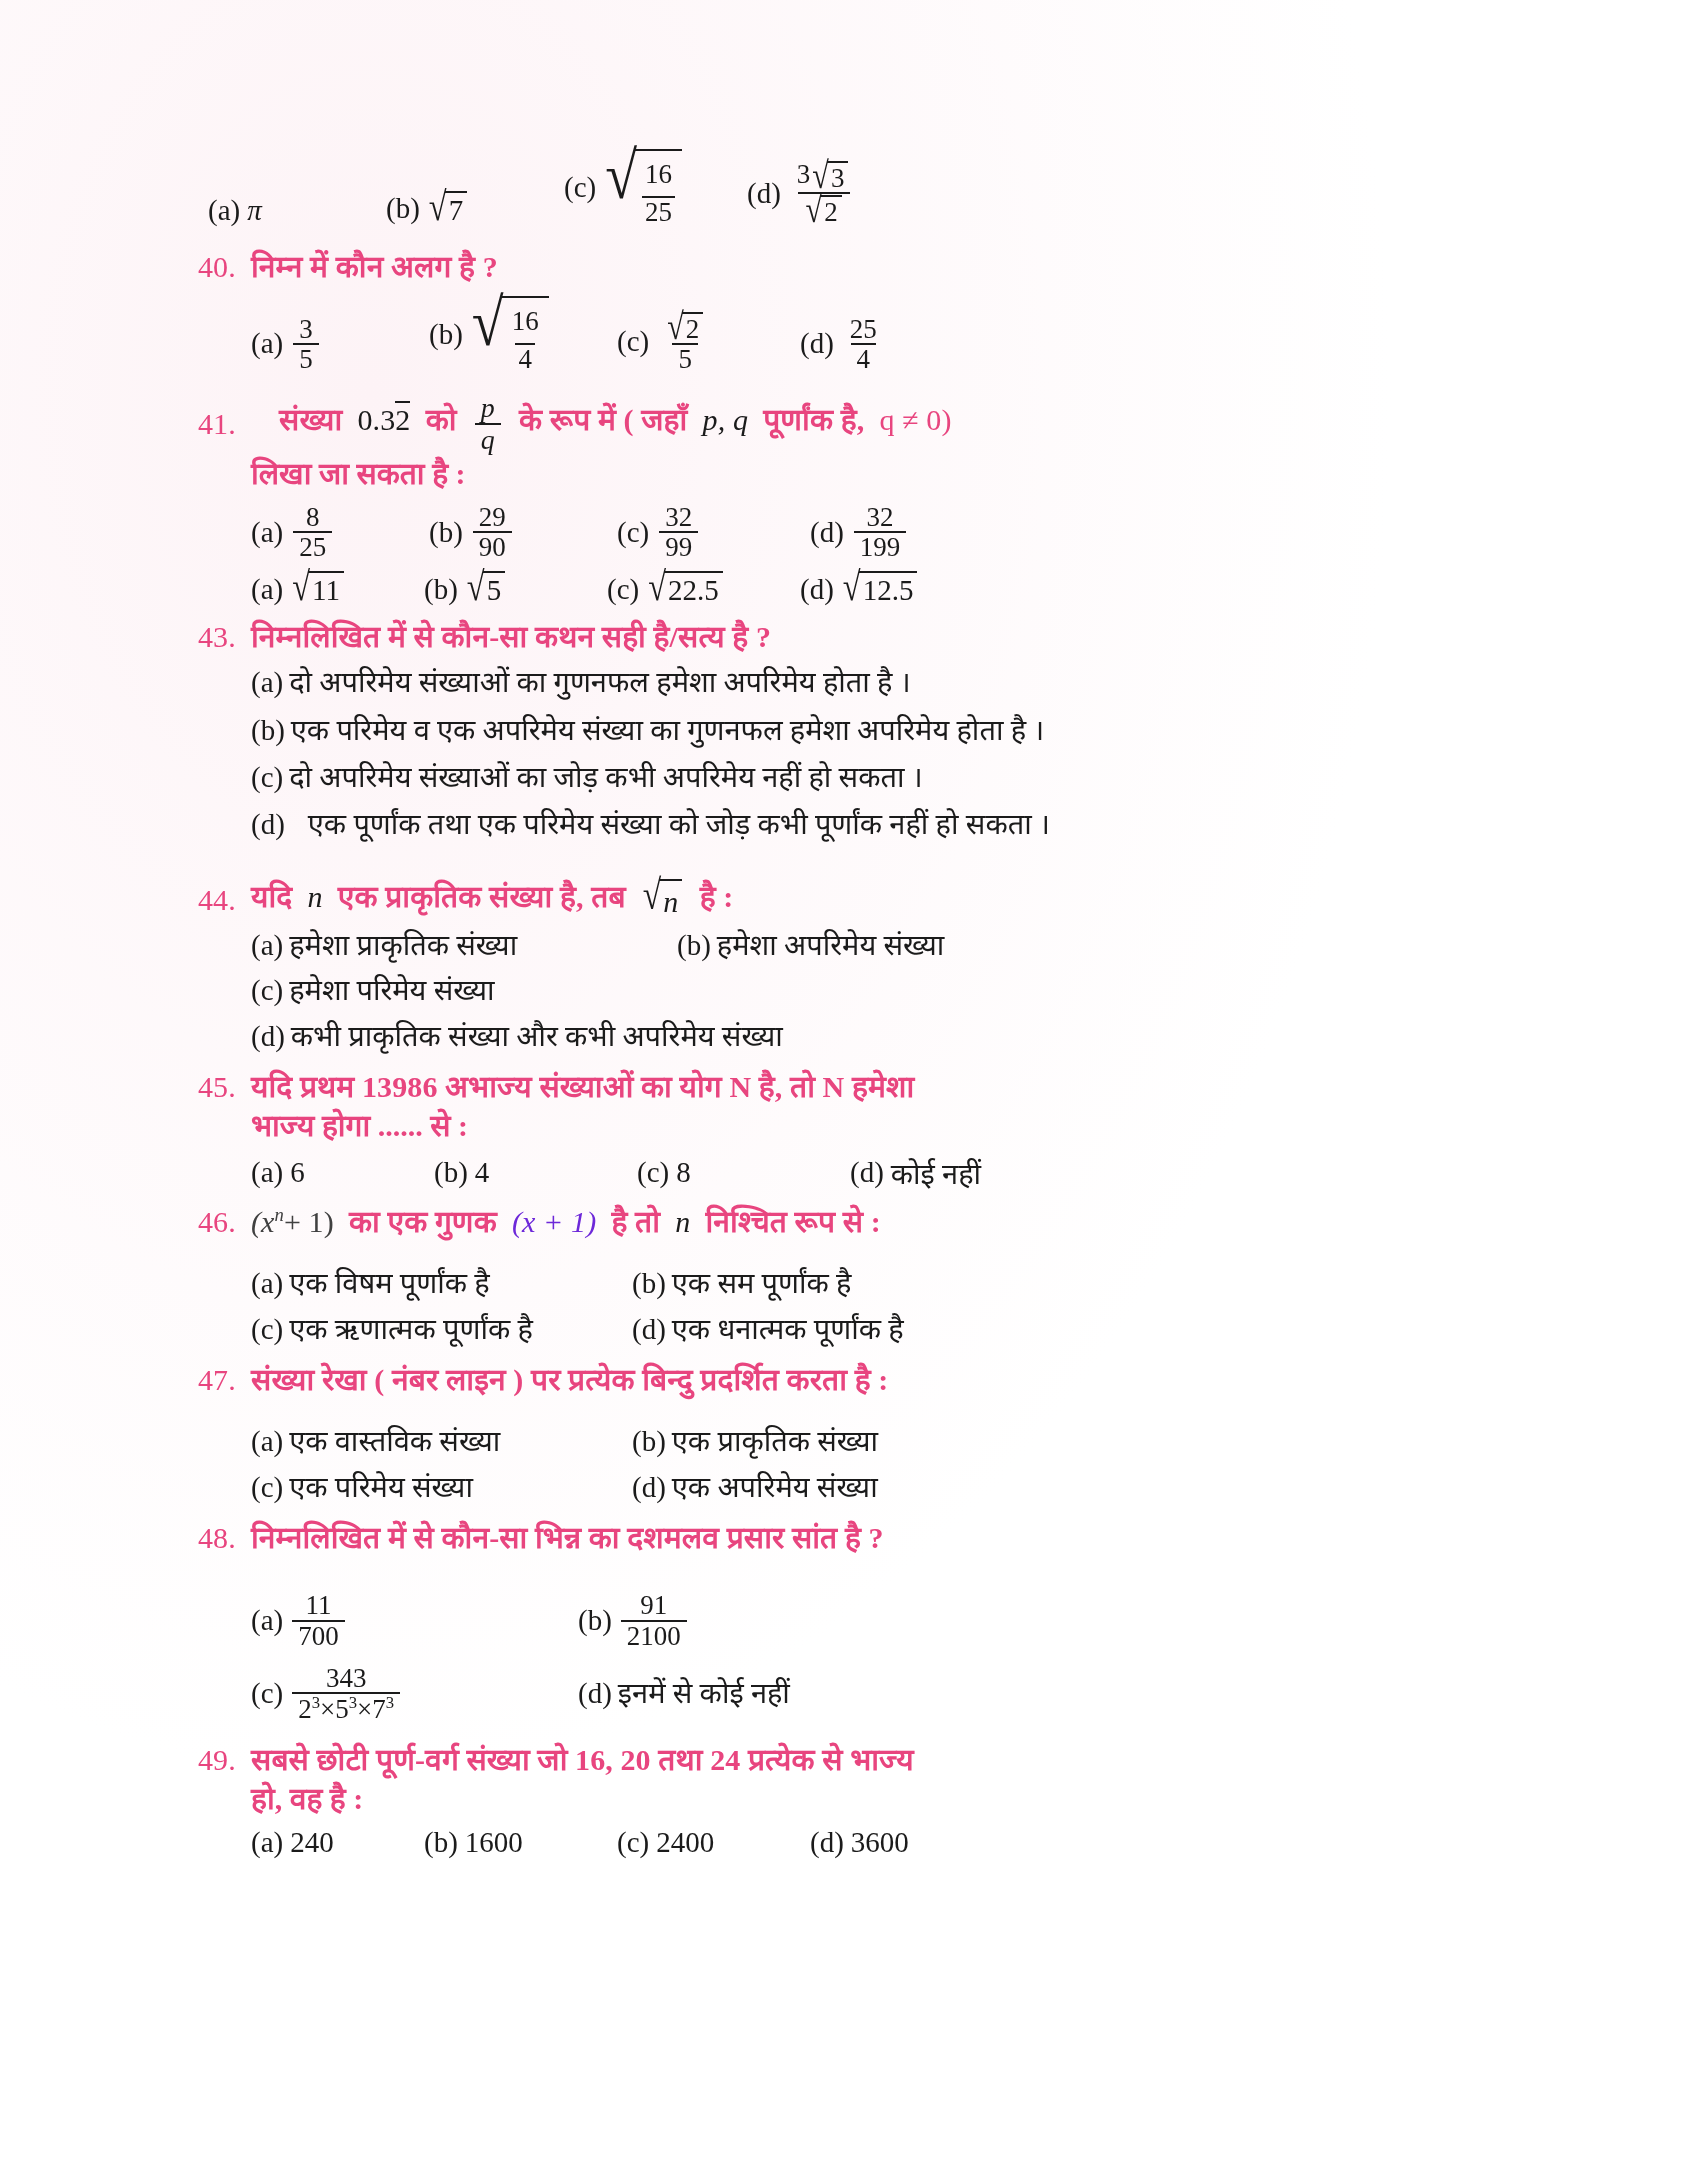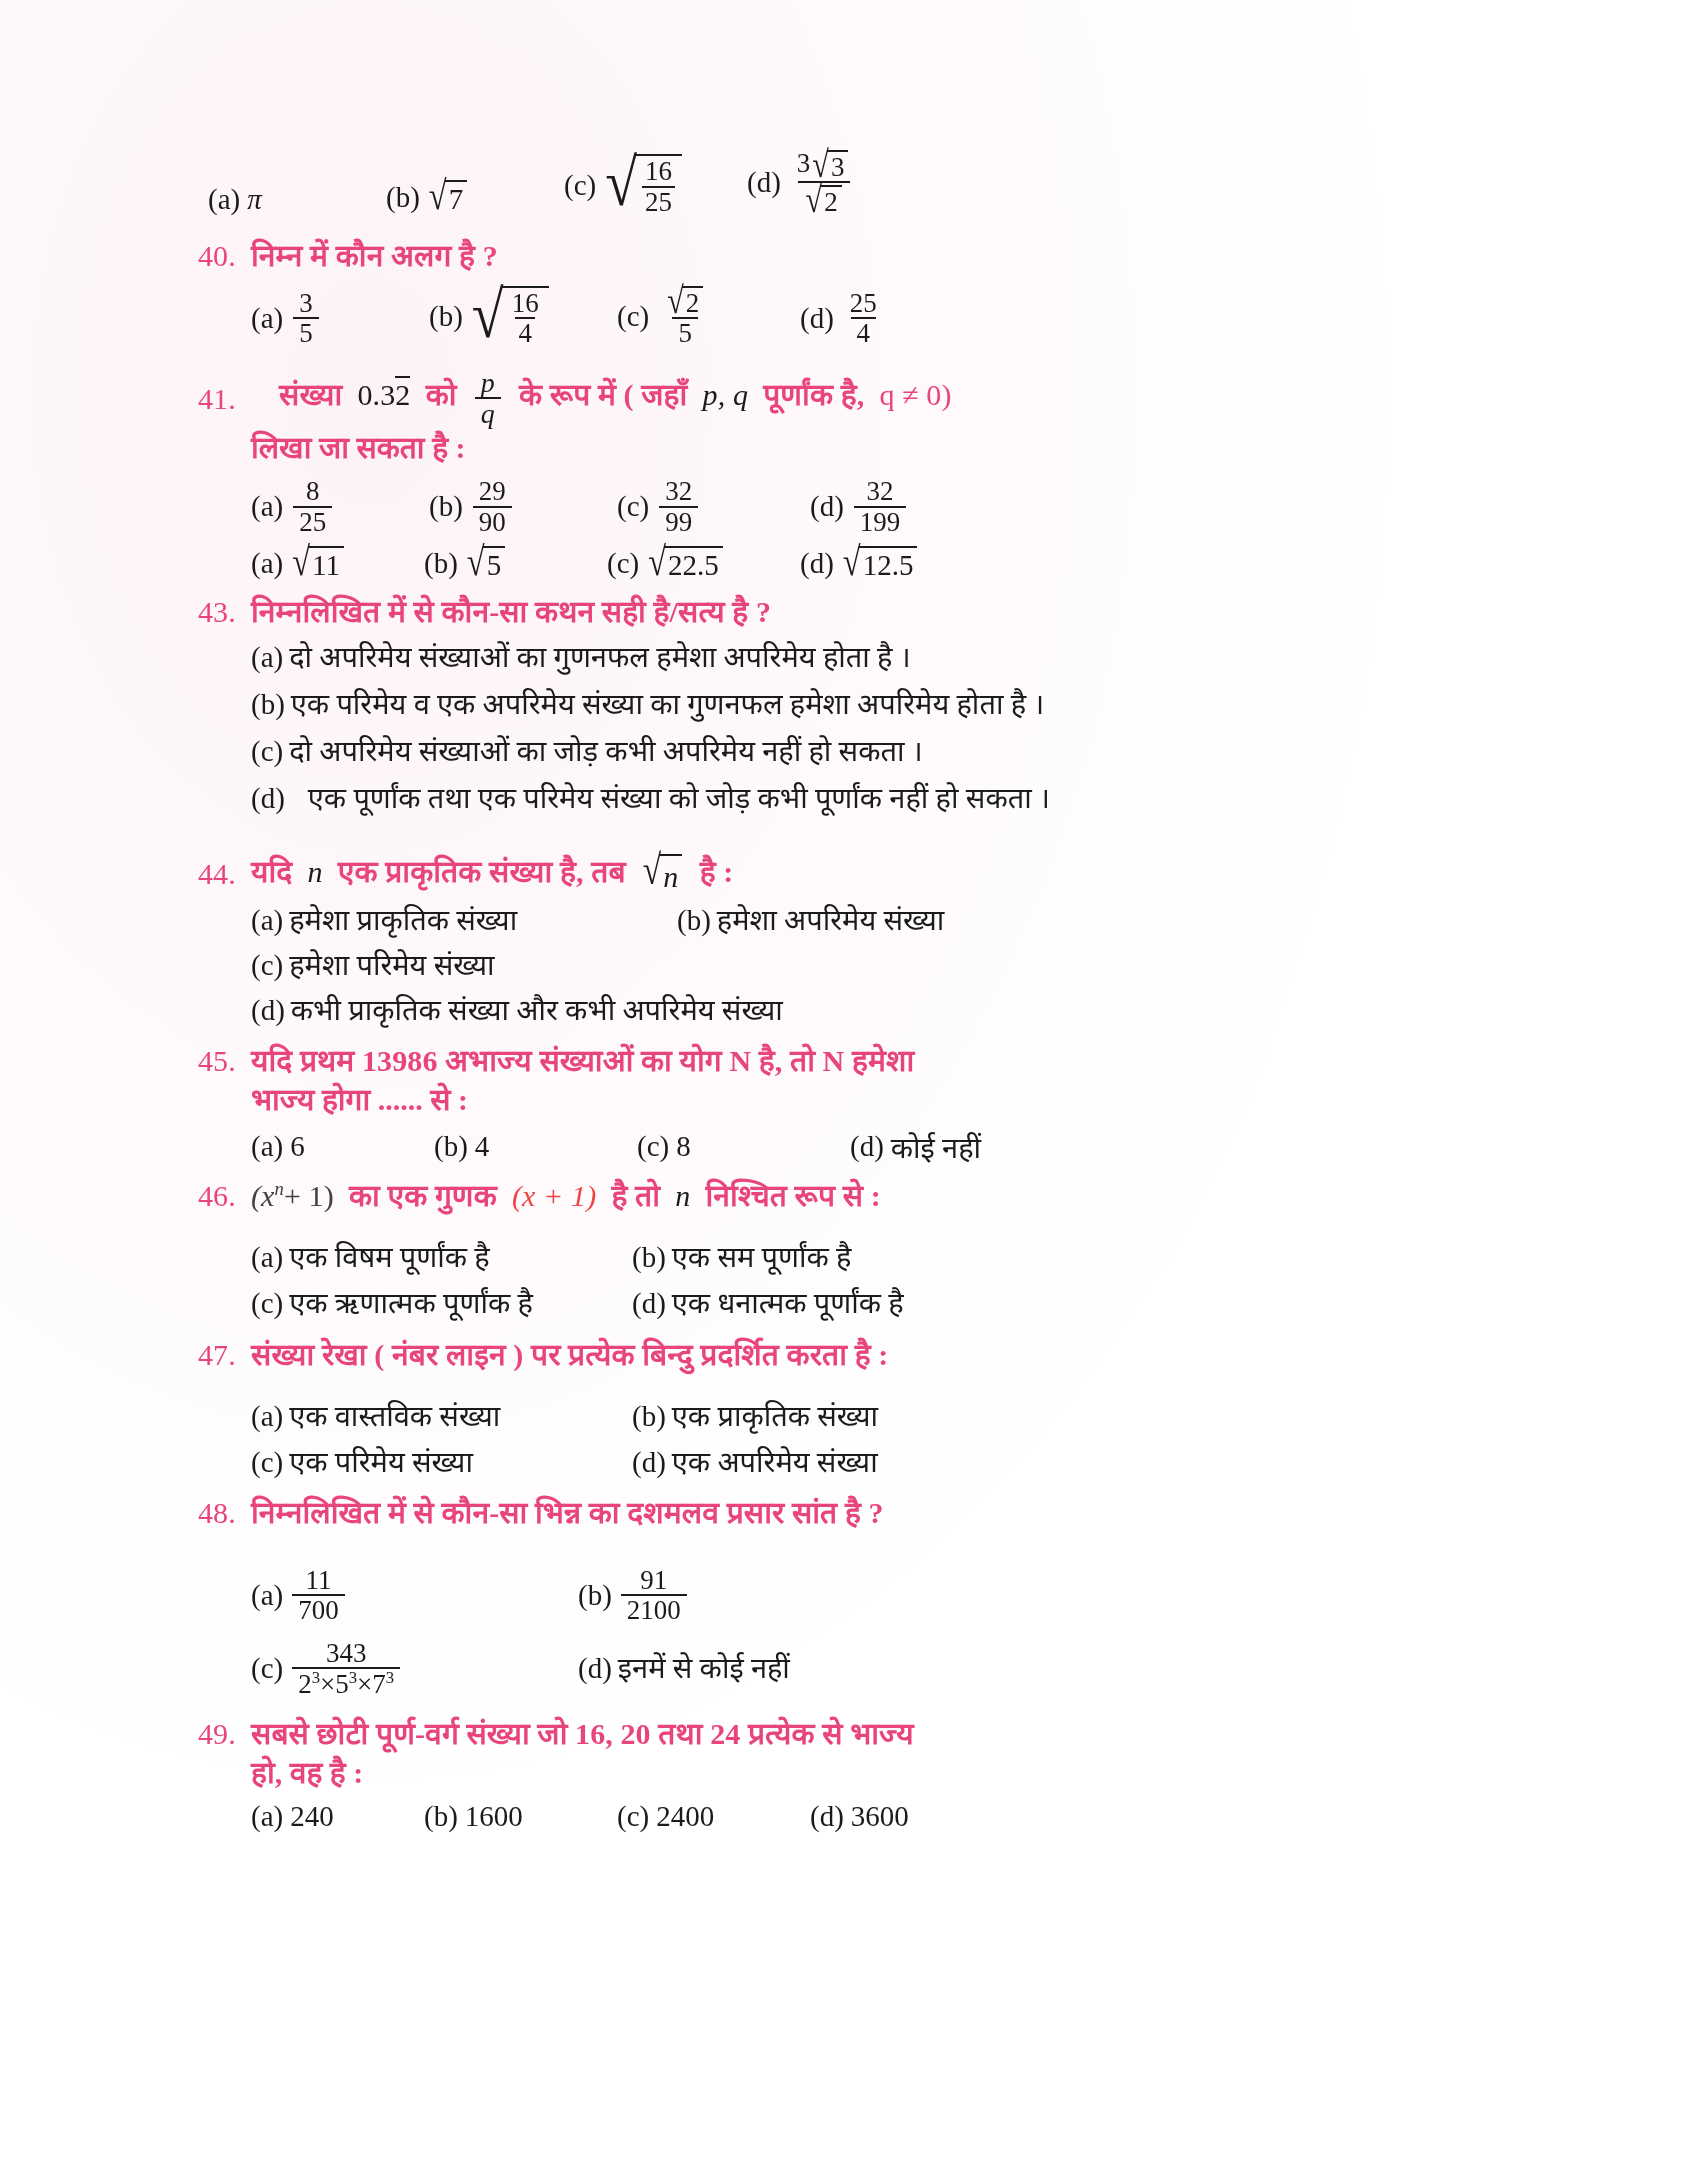--- a/index.html
+++ b/index.html
@@ -72,21 +72,21 @@
     display:inline-flex;
     flex-direction:column;
     align-items:center;
     vertical-align:middle;
     margin:0 3px;
     line-height:1.05;
     font-size:.93em;
   }
   .frac .num{padding:0 6px;}
   .frac .den{padding:0 6px;border-top:2px solid currentColor;}
-  .frac.tight .num,.frac.tight .den{padding:0 3px;}
+  .frac.tight .num,.frac.tight .den{padding:0 3px;margin-top:8px;}
 
   .sqrt{display:inline-flex;align-items:stretch;vertical-align:middle;margin:0 2px;}
   .sqrt .sign{
     font-size:1.12em;
     line-height:1;
     display:inline-block;
     transform:scaleY(1.25);
     transform-origin:center;
     margin-right:-2px;
   }
@@ -362,21 +362,21 @@
       <span class="lab">(d)</span>
       <span>कोई नहीं</span>
     </div>
   </div>
 
   <div class="qline" style="align-items:center;">
     <span class="qnum">46.</span>
     <span class="qtext">
       <span style="color:#404040;font-weight:400;"><span class="itl">(x</span><span class="sup itl">n</span><span>+ 1)</span></span>&nbsp;
       <span>का एक गुणक</span>&nbsp;
-      <span class="itl" style="color:#ef4444;font-weight:400;">(x + 1)</span>&nbsp;
+      <span class="itl" style="color:#6d28d9;font-weight:400;">(x + 1)</span>&nbsp;
       <span>है तो</span>&nbsp;
       <span class="itl" style="color:#1b1b1b;font-weight:400;">n</span>&nbsp;
       <span>निश्चित रूप से :</span>
     </span>
   </div>
   <div class="sp-md"></div>
   <div class="optlist">
     <div class="two">
       <div class="cell" style="width:381px;">
         <span class="lab">(a)</span>

